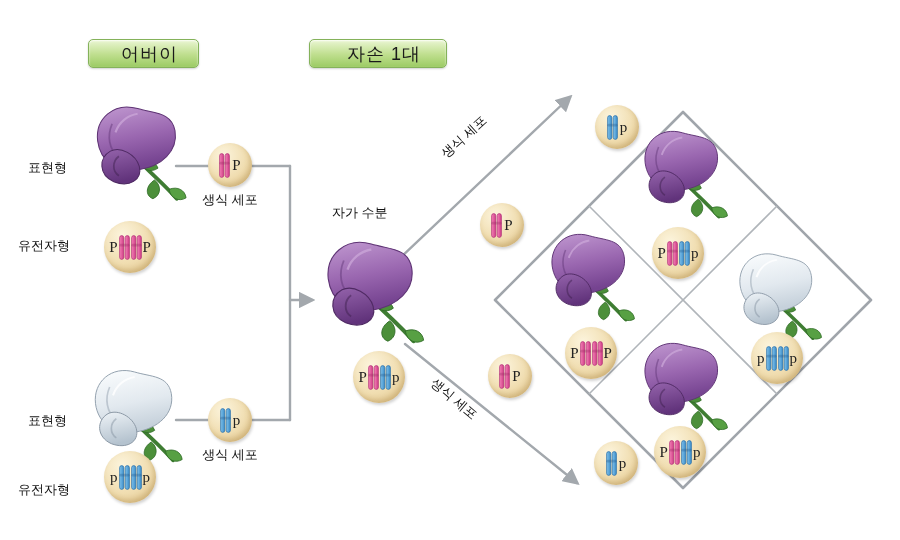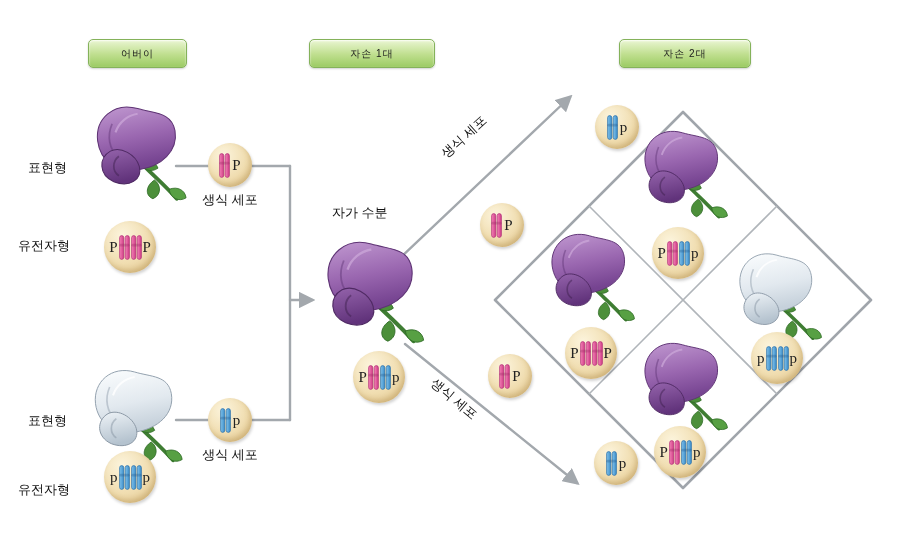--- a/index.html
+++ b/index.html
@@ -1,23 +1,23 @@
 <!DOCTYPE html>
 <html><head>
 <meta charset="utf-8">
 <style>
   html,body{margin:0;padding:0;background:#fff;}
   .canvas{position:relative;width:900px;height:540px;background:#ffffff;overflow:hidden;
           font-family:"Liberation Sans","DejaVu Sans",sans-serif;}
   #connector-layer{position:absolute;left:0;top:0;z-index:0;}
   .header{position:absolute;z-index:2;display:flex;align-items:center;justify-content:center;
-          font-size:10px;color:#1a1a1a;letter-spacing:1px;
+          font-size:18px;color:#1a1a1a;letter-spacing:1px;
           background:linear-gradient(180deg,#eaf6d2 0%,#bede8d 55%,#9ccb64 100%);
           border:1px solid #84b25a;border-radius:5px;
-          box-shadow:inset 0 1px 2px rgba(255,255,255,.85),0 1px 2px rgba(0,0,0,.18);}
+          box-shadow:inset 0 1px 2px rgba(255,255,255,.85),0 1px 2px rgba(0,0,0,.18);padding-left:12px;}
   .label{position:absolute;z-index:2;font-size:13px;color:#111;white-space:nowrap;}
   .label.center{text-align:center;}
   .diag{transform-origin:center center;}
   .flower{position:absolute;z-index:2;}
   .circle{position:absolute;z-index:3;border-radius:50%;display:flex;align-items:center;
           justify-content:center;gap:1px;
           background:radial-gradient(circle at 35% 28%, #fcf4dc 0%, #f0ddb0 55%, #ddc088 100%);
           box-shadow:inset -2px -3px 5px rgba(150,110,40,.28), 1px 2px 3px rgba(0,0,0,.18);}
   .circle-lg{width:52px;height:52px;}
   .circle-sm{width:44px;height:44px;gap:2px;}
@@ -110,21 +110,20 @@
       <line x1="252" y1="420" x2="290" y2="420"></line>
       <line x1="290" y1="166" x2="290" y2="420"></line>
       <line x1="290" y1="300" x2="312" y2="300" marker-end="url(#arrow)"></line>
       <line x1="399" y1="259" x2="570" y2="97" marker-end="url(#arrow)"></line>
       <line x1="405" y1="344" x2="577" y2="483" marker-end="url(#arrow)"></line>
     </g>
   </svg>
 
   <div class="header" style="left:88px;top:39px;width:97px;height:27px">어버이</div>
   <div class="header" style="left:309px;top:39px;width:124px;height:27px">자손 1대</div>
-  <div class="header" style="left:619px;top:39px;width:130px;height:27px">자손 2대</div>
 
   <svg class="flower" style="left:90px;top:102px" width="102" height="105">
       <use href="#flower-purple"></use>
     </svg>
   <div class="label" style="left:28px;top:159px">표현형</div>
   <div class="label" style="left:18px;top:237px">유전자형</div>
   <div class="circle circle-lg" style="left:104px;top:221px">
     <span class="allele">P</span>
     <svg class="chrom" width="11" height="25" viewBox="0 0 11 25">
         <use href="#chrom-P"></use>

